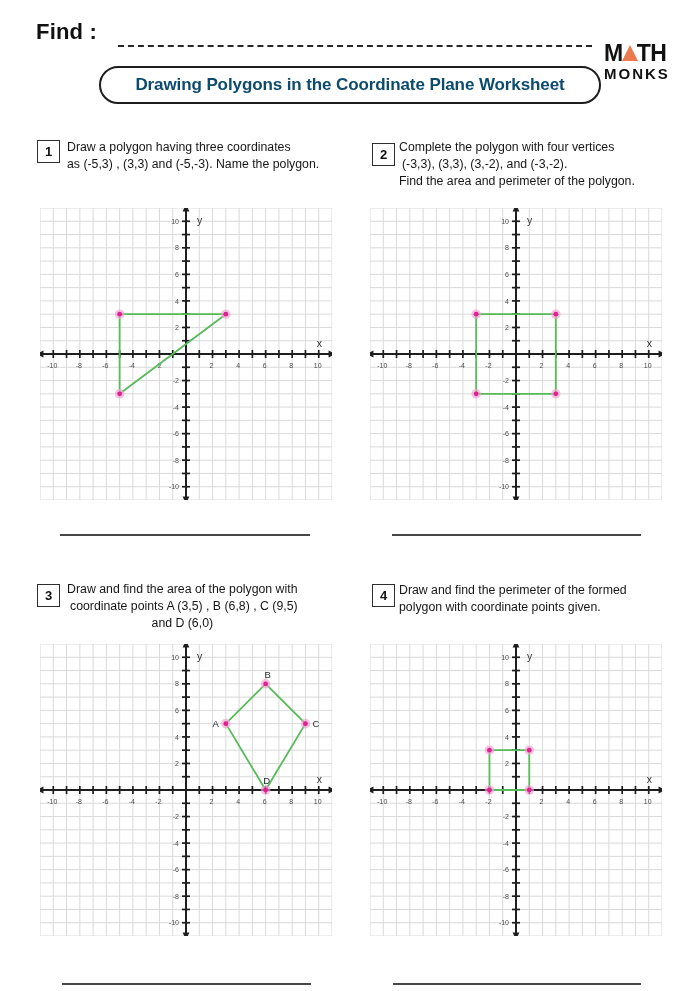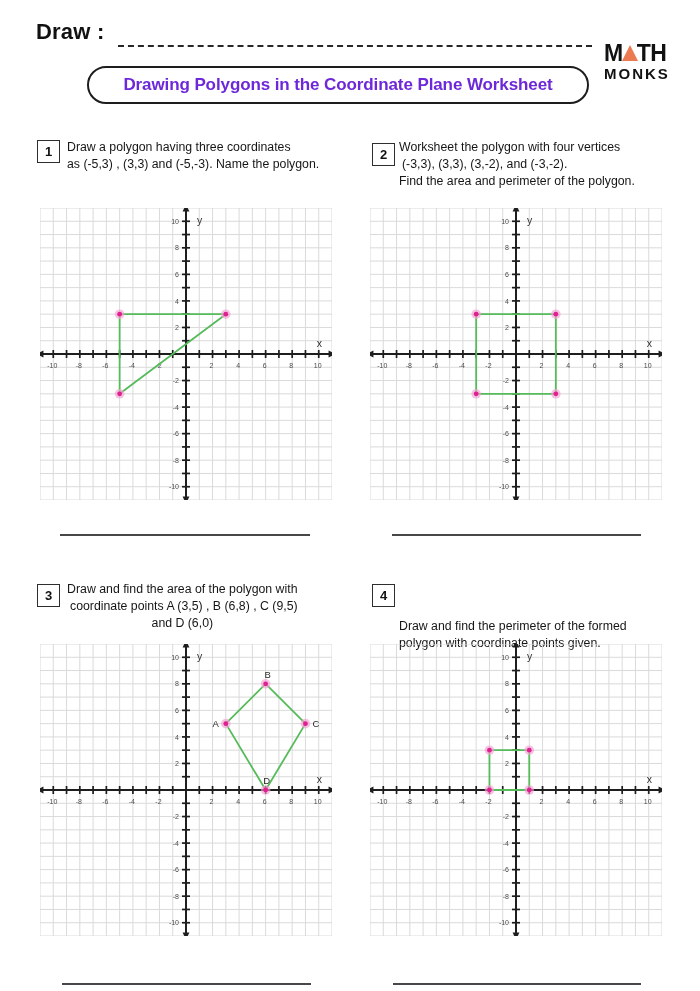--- a/index.html
+++ b/index.html
@@ -18,63 +18,63 @@
   }
   .logo{position:absolute;left:604px;top:42px;width:92px;line-height:1;}
   .logo-top{font-size:23px;font-weight:bold;color:#111;letter-spacing:-.5px;white-space:nowrap;}
   .logo-tri{
     display:inline-block;width:0;height:0;margin:0 -1px;
     border-left:8px solid transparent;border-right:8px solid transparent;
     border-bottom:16px solid #ec7a50;vertical-align:baseline;
   }
   .logo-bottom{font-size:15px;font-weight:bold;color:#111;letter-spacing:2px;margin-top:1px;}
   .title-pill{
-    position:absolute;left:87px;top:66px;width:498px;height:34px;
+    position:absolute;left:99px;top:66px;width:498px;height:34px;
     border:2px solid #1d1d1d;border-radius:20px;
     display:flex;align-items:center;justify-content:center;
-    font-size:17px;font-weight:600;color:#6d28d9;letter-spacing:-.1px;white-space:nowrap;
+    font-size:17px;font-weight:600;color:#0c4a6e;letter-spacing:-.1px;white-space:nowrap;
   }
   
   .num-box{
     position:absolute;width:21px;height:21px;border:1.6px solid #2e2e2e;
     font-size:13px;font-weight:bold;color:#111;text-align:center;line-height:21px;
     background:#fff;
   }
   .prob-text{position:absolute;font-size:12.3px;line-height:17.2px;color:#161616;white-space:nowrap;}
   .prob-text .indent{padding-left:3px;}
   .grid-svg{position:absolute;width:292px;height:292px;}
   .answer-line{position:absolute;height:0;border-top:2px solid #474747;}
   svg text{font-family:"Liberation Sans",sans-serif;}
 </style>
 </head>
 <body>
 
 <div class="page">
 
-  <div class="name-label">Draw :</div>
+  <div class="name-label">Find :</div>
   <div class="name-line"></div>
 
   <div class="logo">
     <div class="logo-top"><span>M</span><span class="logo-tri" style="border-bottom-color: rgb(236, 122, 80);"></span><span>TH</span></div>
     <div class="logo-bottom">MONKS</div>
   </div>
 
   <div class="title-pill">
     <span>Drawing Polygons in the Coordinate Plane Worksheet</span>
   </div>
 
   <div class="num-box" style="left:37px;top:140px;">1</div>
   <div class="prob-text" style="left:67px;top:139px;">
     <div>Draw a polygon having three coordinates</div>
     <div>as (-5,3) , (3,3) and (-5,-3). Name the polygon.</div>
   </div>
 
   <div class="num-box" style="left:372px;top:143px;">2</div>
   <div class="prob-text" style="left:399px;top:139px;">
-    <div>Worksheet the polygon with four vertices</div>
+    <div>Complete the polygon with four vertices</div>
     <div class="indent">(-3,3), (3,3), (3,-2), and (-3,-2).</div>
     <div>Find the area and perimeter of the polygon.</div>
   </div>
 
   <svg id="grid-1" class="grid-svg" style="left:40px;top:208px;" viewBox="0 0 292 292">
       <g stroke="#dadada" stroke-width="1">
         <line x1="0" y1="0" x2="0" y2="292"></line>
         <line x1="0" y1="292" x2="292" y2="292"></line>
         <line x1="13.272727272727252" y1="0" x2="13.272727272727252" y2="292"></line>
         <line x1="0" y1="278.72727272727275" x2="292" y2="278.72727272727275"></line>
@@ -353,21 +353,21 @@
   <div class="answer-line" style="left: 392px; top: 534px; width: 249px; border-top-color: rgb(71, 71, 71);"></div>
 
   <div class="num-box" style="left:37px;top:584px;">3</div>
   <div class="prob-text" style="left:67px;top:581px;text-align:center;">
     <div>Draw and find the area of the polygon with</div>
     <div class="indent">coordinate points A (3,5) , B (6,8) , C (9,5)</div>
     <div>and D (6,0)</div>
   </div>
 
   <div class="num-box" style="left:372px;top:584px;">4</div>
-  <div class="prob-text" style="left:399px;top:582px;margin-top:36px;">
+  <div class="prob-text" style="left:399px;top:582px;">
     <div>Draw and find the perimeter of the formed</div>
     <div>polygon with coordinate points given.</div>
   </div>
 
   <svg id="grid-3" class="grid-svg" style="left:40px;top:644px;" viewBox="0 0 292 292">
       <g stroke="#dadada" stroke-width="1">
         <line x1="0" y1="0" x2="0" y2="292"></line>
         <line x1="0" y1="292" x2="292" y2="292"></line>
         <line x1="13.272727272727252" y1="0" x2="13.272727272727252" y2="292"></line>
         <line x1="0" y1="278.72727272727275" x2="292" y2="278.72727272727275"></line>

